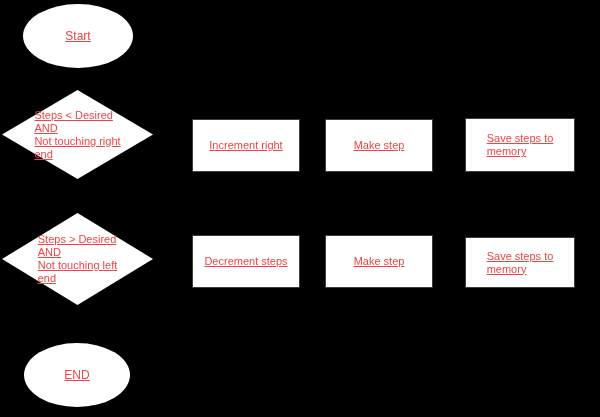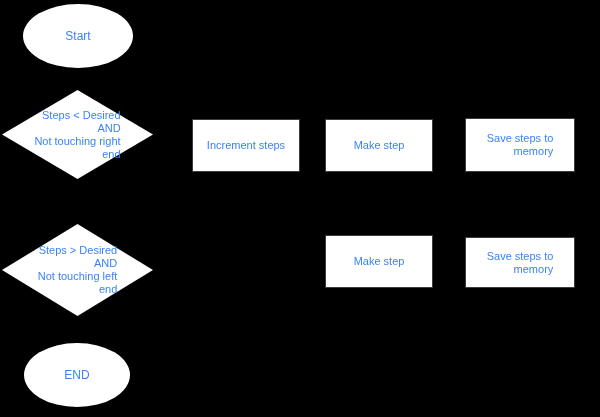--- a/index.html
+++ b/index.html
@@ -19,25 +19,26 @@
   .node {
     position: absolute;
     box-sizing: border-box;
   }
   .node-text {
     position: absolute;
     inset: 0;
     display: flex;
     align-items: center;
     justify-content: center;
-    text-align: right;
+    text-align: left;
     white-space: pre-line;
     font-size: 11px;
     line-height: 13px;
-    color: #3b82f6;
+    color: #ef4444;
+    text-decoration: underline;
   }
   .ellipse {
     background: #ffffff;
     border-radius: 50%;
   }
   .ellipse .node-text {
     font-size: 12px;
     line-height: 14px;
   }
   .rect {
@@ -65,42 +66,45 @@
     <svg class="diamond-svg" viewBox="0 0 151 89" preserveAspectRatio="none">
       <polygon points="75.5,0 151,44.5 75.5,89 0,44.5" fill="#ffffff"></polygon>
     </svg>
     <div class="node-text">Steps &lt; Desired
 AND
 Not touching right
 end</div>
   </div>
 
   <div class="node rect" style="left:192px; top:119px; width:108px; height:53px;">
-    <div class="node-text">Increment steps</div>
+    <div class="node-text">Increment right</div>
   </div>
 
   <div class="node rect" style="left:325px; top:119px; width:108px; height:53px;">
     <div class="node-text">Make step</div>
   </div>
 
   <div class="node rect" style="left:465px; top:118px; width:110px; height:54px;">
     <div class="node-text">Save steps to
 memory</div>
   </div>
 
-  <div class="node" style="left:2px; top:224px; width:151px; height:92px;">
+  <div class="node" style="left:2px; top:213px; width:151px; height:92px;">
     <svg class="diamond-svg" viewBox="0 0 151 92" preserveAspectRatio="none">
       <polygon points="75.5,0 151,46 75.5,92 0,46" fill="#ffffff"></polygon>
     </svg>
     <div class="node-text">Steps &gt; Desired
 AND
 Not touching left
 end</div>
   </div>
 
+  <div class="node rect" style="left:192px; top:235px; width:108px; height:53px;">
+    <div class="node-text">Decrement steps</div>
+  </div>
 
   <div class="node rect" style="left:325px; top:235px; width:108px; height:53px;">
     <div class="node-text">Make step</div>
   </div>
 
   <div class="node rect" style="left:465px; top:237px; width:110px; height:51px;">
     <div class="node-text">Save steps to
 memory</div>
   </div>
 

